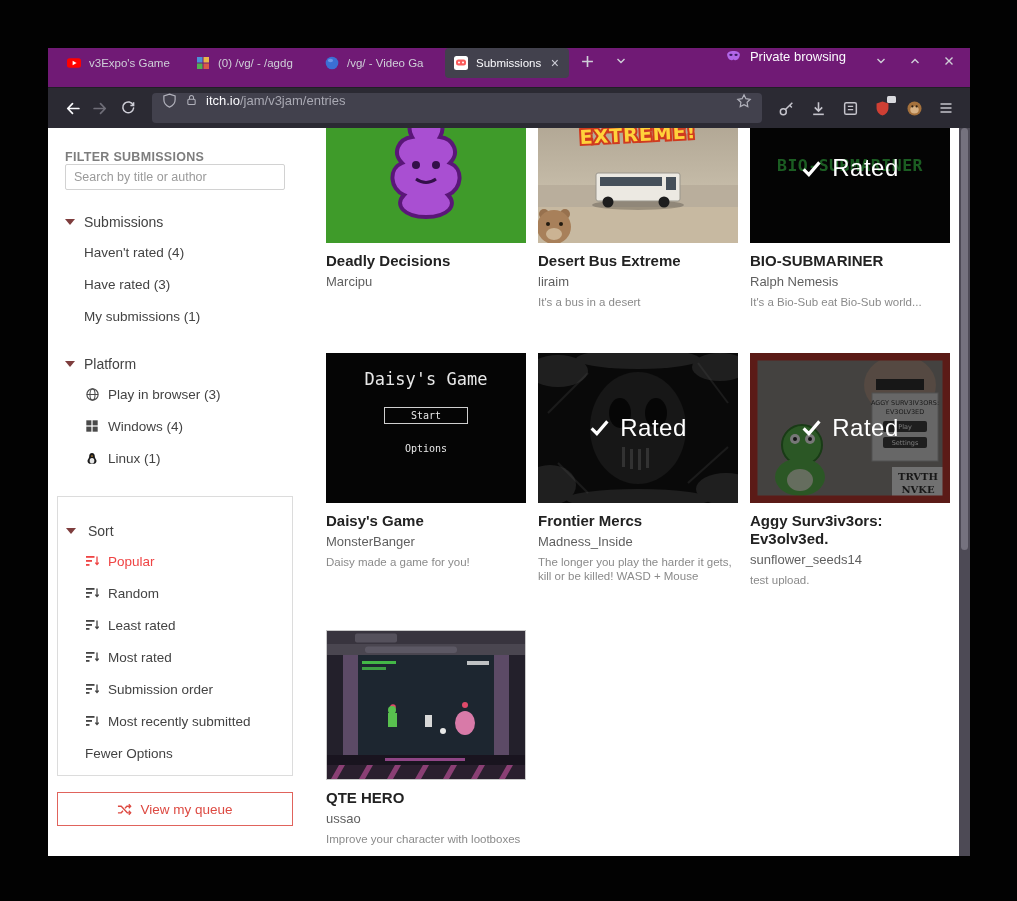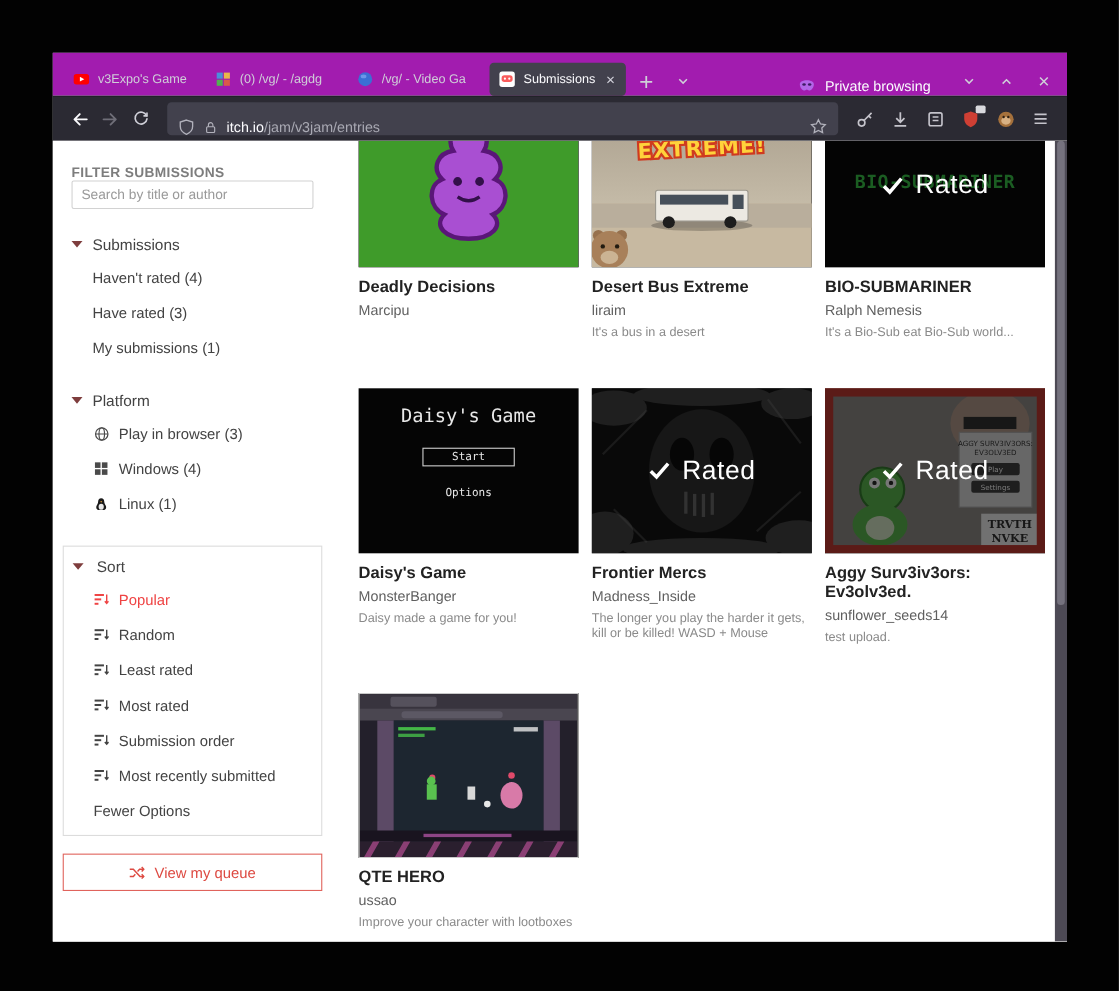--- a/index.html
+++ b/index.html
@@ -2,39 +2,39 @@
 <html><head>
 <meta charset="utf-8">
 <style>
   * { margin:0; padding:0; box-sizing:border-box; }
   html,body { width:1017px; height:901px; background:#020202; overflow:hidden;
               font-family:"Liberation Sans", sans-serif; }
   .window { position:absolute; left:48px; top:48px; width:922px; height:808px;
             background:#fff; display:flex; flex-direction:column; }
 
   
-  .tabbar { height:39px; background:#a21caf; display:flex; align-items:flex-end;
+  .tabbar { height:39px; background:#701a75; display:flex; align-items:flex-start;
             padding:0 8px 0 10px; flex-shrink:0; }
   .tab { width:124px; height:30px; border-radius:4px; display:flex; align-items:center;
          gap:7px; padding:0 8px; margin-right:5px; color:#cfcfd8; font-size:11.5px; overflow:hidden; }
   .tab.active { background:#42414d; color:#fbfbfe; }
   .tab .favicon { width:16px; height:16px; flex-shrink:0; }
   .tab .tlabel { flex:1; white-space:nowrap; overflow:hidden; }
   .tab .tclose { font-size:14px; color:#cfcfd8; padding:0 2px; }
   .chromebtn { color:#cfcfd8; width:26px; height:26px; display:flex; align-items:center;
                justify-content:center; font-size:15px; flex-shrink:0; }
   .pbadge { margin-left:auto; display:flex; align-items:center; gap:8px; color:#fbfbfe;
             font-size:13px; margin-right:22px; }
   .wctrls { display:flex; gap:8px; }
 
   .navbar { height:41px; background:#2b2a33; display:flex; align-items:center;
             padding:0 10px; flex-shrink:0; border-top:1px solid rgba(0,0,0,.25); }
   .navbtn { width:28px; height:28px; display:flex; align-items:center; justify-content:center; }
   .urlbar { flex:1; height:30px; background:#42414d; border-radius:4px; margin:0 10px;
-            display:flex; align-items:flex-end; padding:0 10px; gap:8px; }
+            display:flex; align-items:flex-start; padding:0 10px; gap:8px; }
   .urltext { font-size:13px; white-space:nowrap; }
   .urlhost { color:#fbfbfe; }
   .urlpath { color:#a9a9b3; }
   .urlspacer { flex:1; }
   .ticons { display:flex; align-items:center; gap:15px; padding:0 6px; }
 
   
   .content { flex:1; background:#fff; display:flex; overflow:hidden; position:relative; }
 
   .sidebar { width:240px; flex-shrink:0; padding:22px 0 0 17px; color:#434343; }
@@ -45,21 +45,21 @@
   .sb-search::placeholder { color:#9a9a9a; }
   .ghead { margin-top:24px; display:flex; align-items:center; gap:9px; font-size:14px; }
   .tri { width:0; height:0; border-left:5px solid transparent; border-right:5px solid transparent;
          border-top:6px solid #7e3d3d; }
   .gitems { margin-top:6px; }
   .fitem { height:32px; display:flex; align-items:center; gap:8px; padding-left:19px;
            font-size:13.5px; color:#434343; }
   .picon { width:16px; height:16px; display:flex; align-items:center; justify-content:center; }
   .sortbox { margin-top:22px; margin-left:-8px; width:236px; border:1px solid #dcdcdc;
              padding:10px 0 6px 8px; }
-  .sortbox .ghead { margin-top:0;gap:12px; }
+  .sortbox .ghead { margin-top:16px;gap:12px; }
   .sitem { height:32px; display:flex; align-items:center; gap:9px; padding-left:19px;
            font-size:13.5px; color:#434343; }
   .sitem.active { color:#ef4444; }
   .sicon { width:14px; height:14px; }
   .queuebtn { margin-top:16px; margin-left:-8px; width:236px; height:34px; background:#fff;
               border:1px solid #e0635c; color:#dd4a42; display:flex; align-items:center;
               justify-content:center; gap:8px; font-size:13.5px; }
 
   .main { flex:1; position:relative; overflow:hidden; }
   .grid { position:absolute; left:38px; top:-35px; display:grid;

